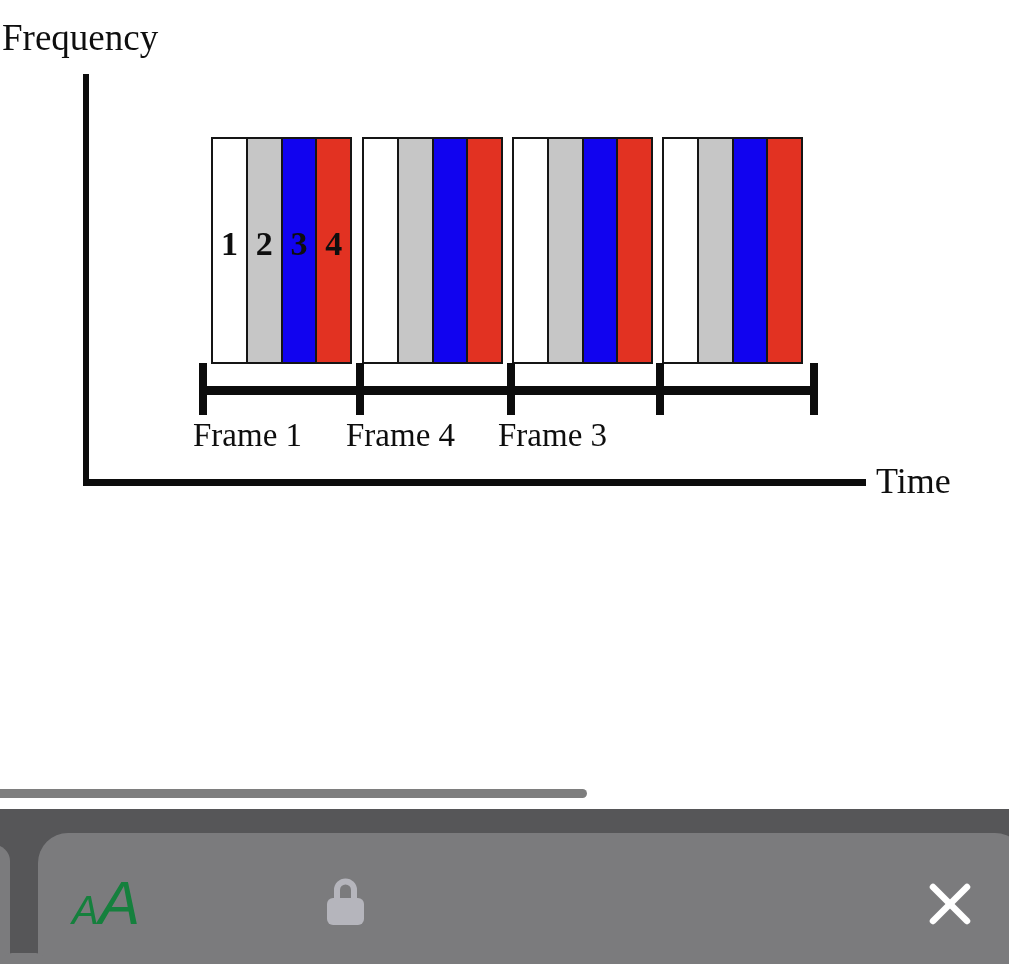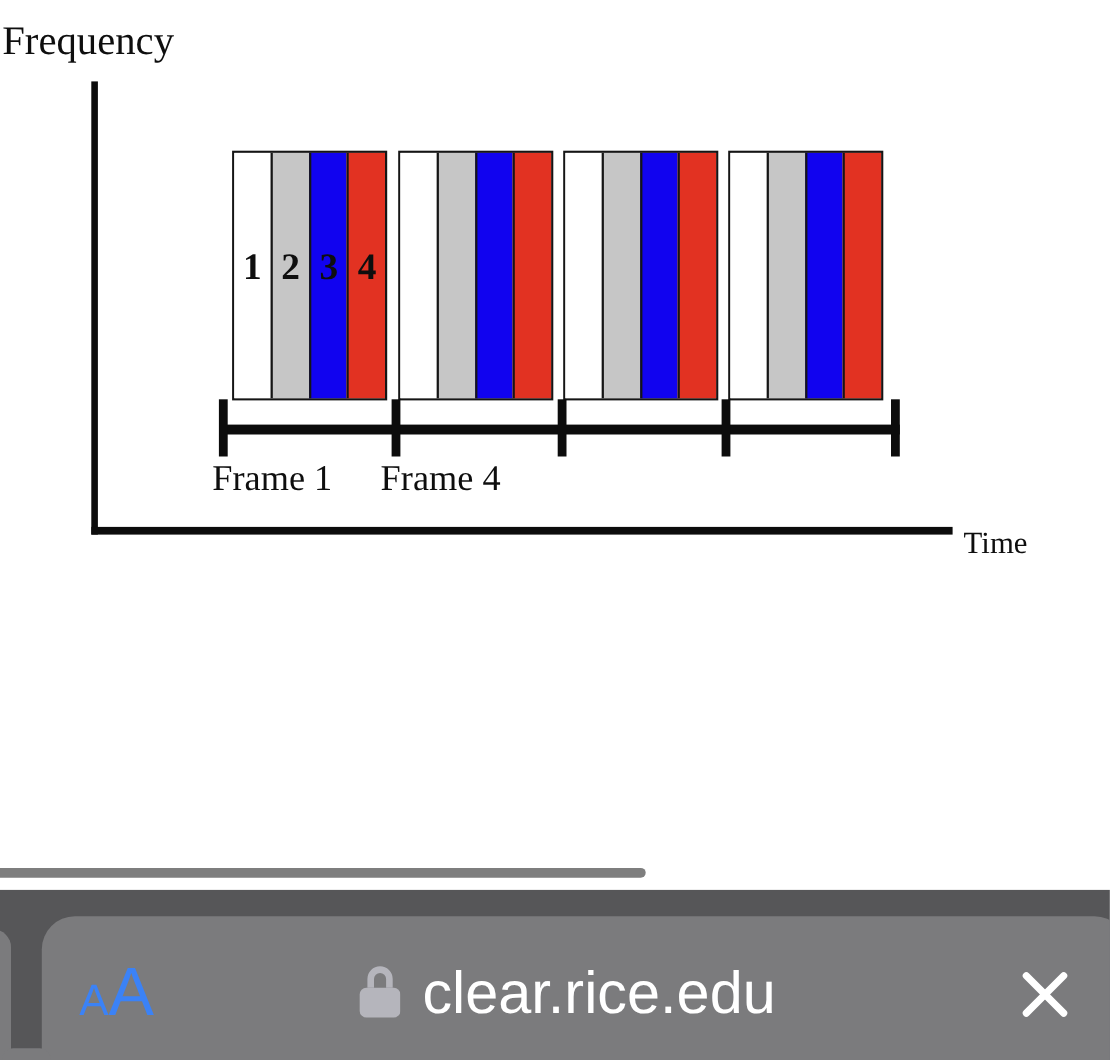--- a/index.html
+++ b/index.html
@@ -2,21 +2,21 @@
 <html><head>
 <meta charset="utf-8">
 <style>
   html,body{margin:0;padding:0;width:1009px;height:964px;overflow:hidden;background:#fff;}
   #screen{position:relative;width:814px;height:964px;background:#ffffff;
           font-family:"Liberation Sans","DejaVu Sans",sans-serif;}
 
   
   .serif{font-family:"Liberation Serif","DejaVu Serif",serif;color:#0e0e0e;}
   #freq-label{position:absolute;left:2px;top:16px;font-size:37px;}
-  #time-label{position:absolute;left:876px;top:460px;font-size:28px;margin-top:19px;}
+  #time-label{position:absolute;left:876px;top:460px;font-size:36px;}
   #y-axis{position:absolute;left:83px;top:74px;width:6px;height:412px;background:#0c0c0c;}
   #x-axis{position:absolute;left:83px;top:479px;width:783px;height:7px;background:#0c0c0c;}
 
   .frame{position:absolute;top:137px;height:227px;width:141px;
          border:2px solid #151515;box-sizing:border-box;display:flex;}
   .slot{flex:1 1 0;border-left:2px solid #151515;display:flex;
         align-items:center;justify-content:center;}
   .slot:first-child{border-left:none;}
   .slot-num{font-family:"Liberation Serif","DejaVu Serif",serif;font-weight:bold;
             font-size:34px;color:#0e0e0e;margin-top:-14px;}
@@ -32,21 +32,21 @@
   
   #toolbar{position:absolute;left:0;top:809px;width:1009px;height:155px;
            background:#565658;overflow:hidden;}
   #url-bar{position:absolute;left:38px;right:-16px;top:24px;height:190px;
            border-radius:30px;background:#7b7b7d;}
   #prev-tab-peek{position:absolute;left:-30px;top:36px;width:40px;height:190px;
                  border-radius:16px;background:#7b7b7d;}
   #peek-merge-patch{position:absolute;left:2px;top:144px;width:44px;height:20px;
                     background:#7b7b7d;border-radius:10px 10px 0 0;}
 
-  #reader-button{position:absolute;left:72px;top:872px;color:#3b82f6;white-space:nowrap;line-height:1;}
+  #reader-button{position:absolute;left:72px;top:872px;color:#15803d;white-space:nowrap;line-height:1;font-style:italic;}
   #reader-button .a-small{font-size:40px;}
   #reader-button .a-large{font-size:62px;}
   #lock-icon{position:absolute;left:326px;top:876px;}
   #url-text{position:absolute;left:384px;top:874px;font-size:54px;color:#fff;
             line-height:1.1;letter-spacing:0px;}
   #close-button{position:absolute;left:922px;top:876px;width:56px;height:56px;}
 </style>
 </head>
 <body>
 
@@ -95,39 +95,39 @@
 
   <div class="bracket-line"></div>
   <div class="tick" style="left:199px"></div>
   <div class="tick" style="left:356px"></div>
   <div class="tick" style="left:507px"></div>
   <div class="tick" style="left:656px"></div>
   <div class="tick" style="left:810px"></div>
 
   <div class="frame-label serif" style="left:193px">Frame 1</div>
   <div class="frame-label serif" style="left:346px">Frame 4</div>
+  <div class="frame-label serif" style="left:498px">Frame 3</div>
 
   <div id="scroll-indicator"></div>
 
   <div id="toolbar">
     <div id="prev-tab-peek"></div>
     <div id="url-bar"></div>
     <div id="peek-merge-patch"></div>
   </div>
 
   <div id="reader-button"><span class="a-small">A</span><span class="a-large">A</span></div>
 
   <span id="lock-icon">
     <svg width="38" height="50" viewBox="0 0 38 50">
       <path d="M11 22 v-8 a8.5 8.5 0 0 1 17 0 v8" fill="none" stroke="#b5b5bc" stroke-width="6"></path>
       <rect x="1" y="22" width="37" height="27" rx="6" fill="#b5b5bc"></rect>
     </svg>
   </span>
 
-  <div id="url-text">clear.rice.edu</div>
 
   <span id="close-button">
     <svg width="56" height="56" viewBox="0 0 56 56">
       <line x1="11" y1="11" x2="45" y2="45" stroke="#ffffff" stroke-width="6.5" stroke-linecap="round"></line>
       <line x1="45" y1="11" x2="11" y2="45" stroke="#ffffff" stroke-width="6.5" stroke-linecap="round"></line>
     </svg>
   </span>
 
 </div>
 

